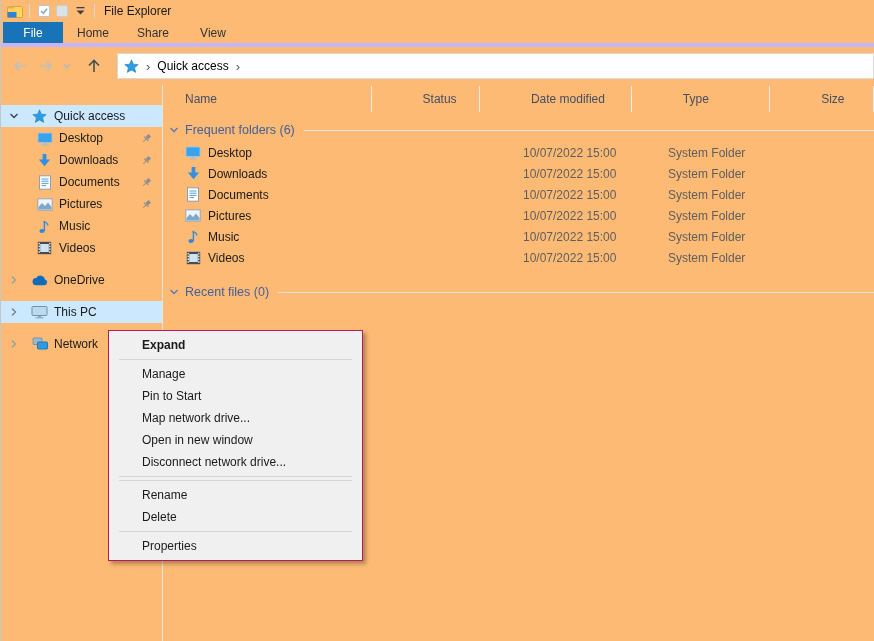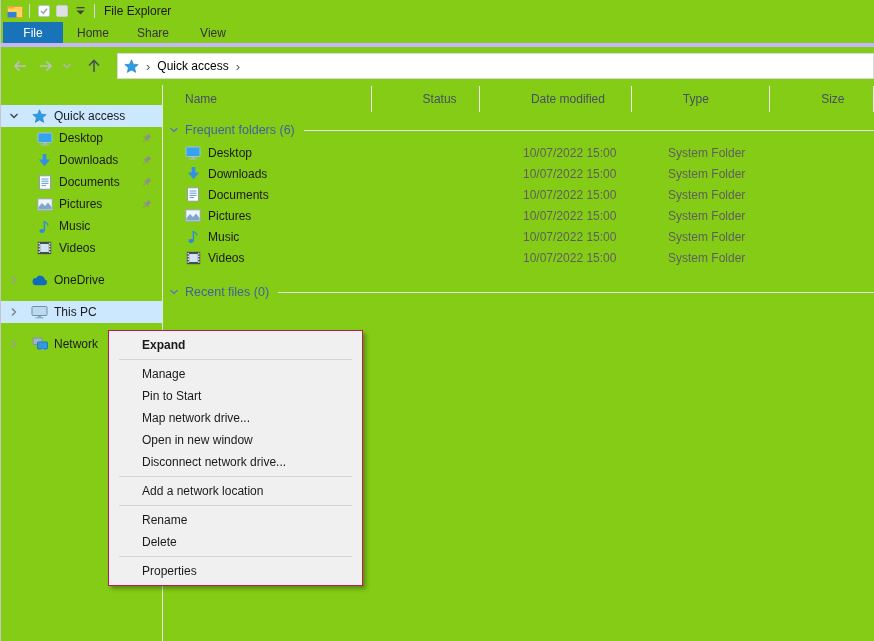--- a/index.html
+++ b/index.html
@@ -2,21 +2,21 @@
 <html><head>
 <meta charset="utf-8">
 <style>
   * { margin:0; padding:0; box-sizing:border-box; }
   html,body { width:874px; height:641px; }
   body {
     font-family:"Liberation Sans", sans-serif;
     font-size:12px; color:#1a1a1a; background:#fff;
     position:relative; overflow:hidden;
   }
-  .window { position:absolute; inset:0; border-left:1px solid #c6c6c6; background:#84cc16; }
+  .window { position:absolute; inset:0; border-left:1px solid #c6c6c6; background:#fdba74; }
 
   
   .titlebar { height:22px; display:flex; align-items:center; padding-left:5px; }
   .qat-icon { display:flex; align-items:center; justify-content:center; width:18px; height:18px; }
   .qat-sep { width:1px; height:14px; background:#d9d9d9; margin:0 5px; }
   .title-text { margin-left:4px; color:#1a1a1a; }
 
   
   .tabs { height:25px; display:flex; align-items:stretch; border-bottom:4px solid #c4b5fd; padding-left:2px; }
   .tab { min-width:60px; padding:0 10px; display:flex; align-items:center; justify-content:center; color:#333; cursor:default; }
@@ -458,21 +458,20 @@
 
   <div class="ctxmenu">
     <div class="menu-item default">Expand</div>
     <div class="menu-sep"></div>
     <div class="menu-item">Manage</div>
     <div class="menu-item">Pin to Start</div>
     <div class="menu-item">Map network drive...</div>
     <div class="menu-item">Open in new window</div>
     <div class="menu-item">Disconnect network drive...</div>
     <div class="menu-sep"></div>
-    <div class="menu-item">Add a network location</div>
     <div class="menu-sep"></div>
     <div class="menu-item">Rename</div>
     <div class="menu-item">Delete</div>
     <div class="menu-sep"></div>
     <div class="menu-item">Properties</div>
   </div>
 
 </div>
 
 </body></html>

